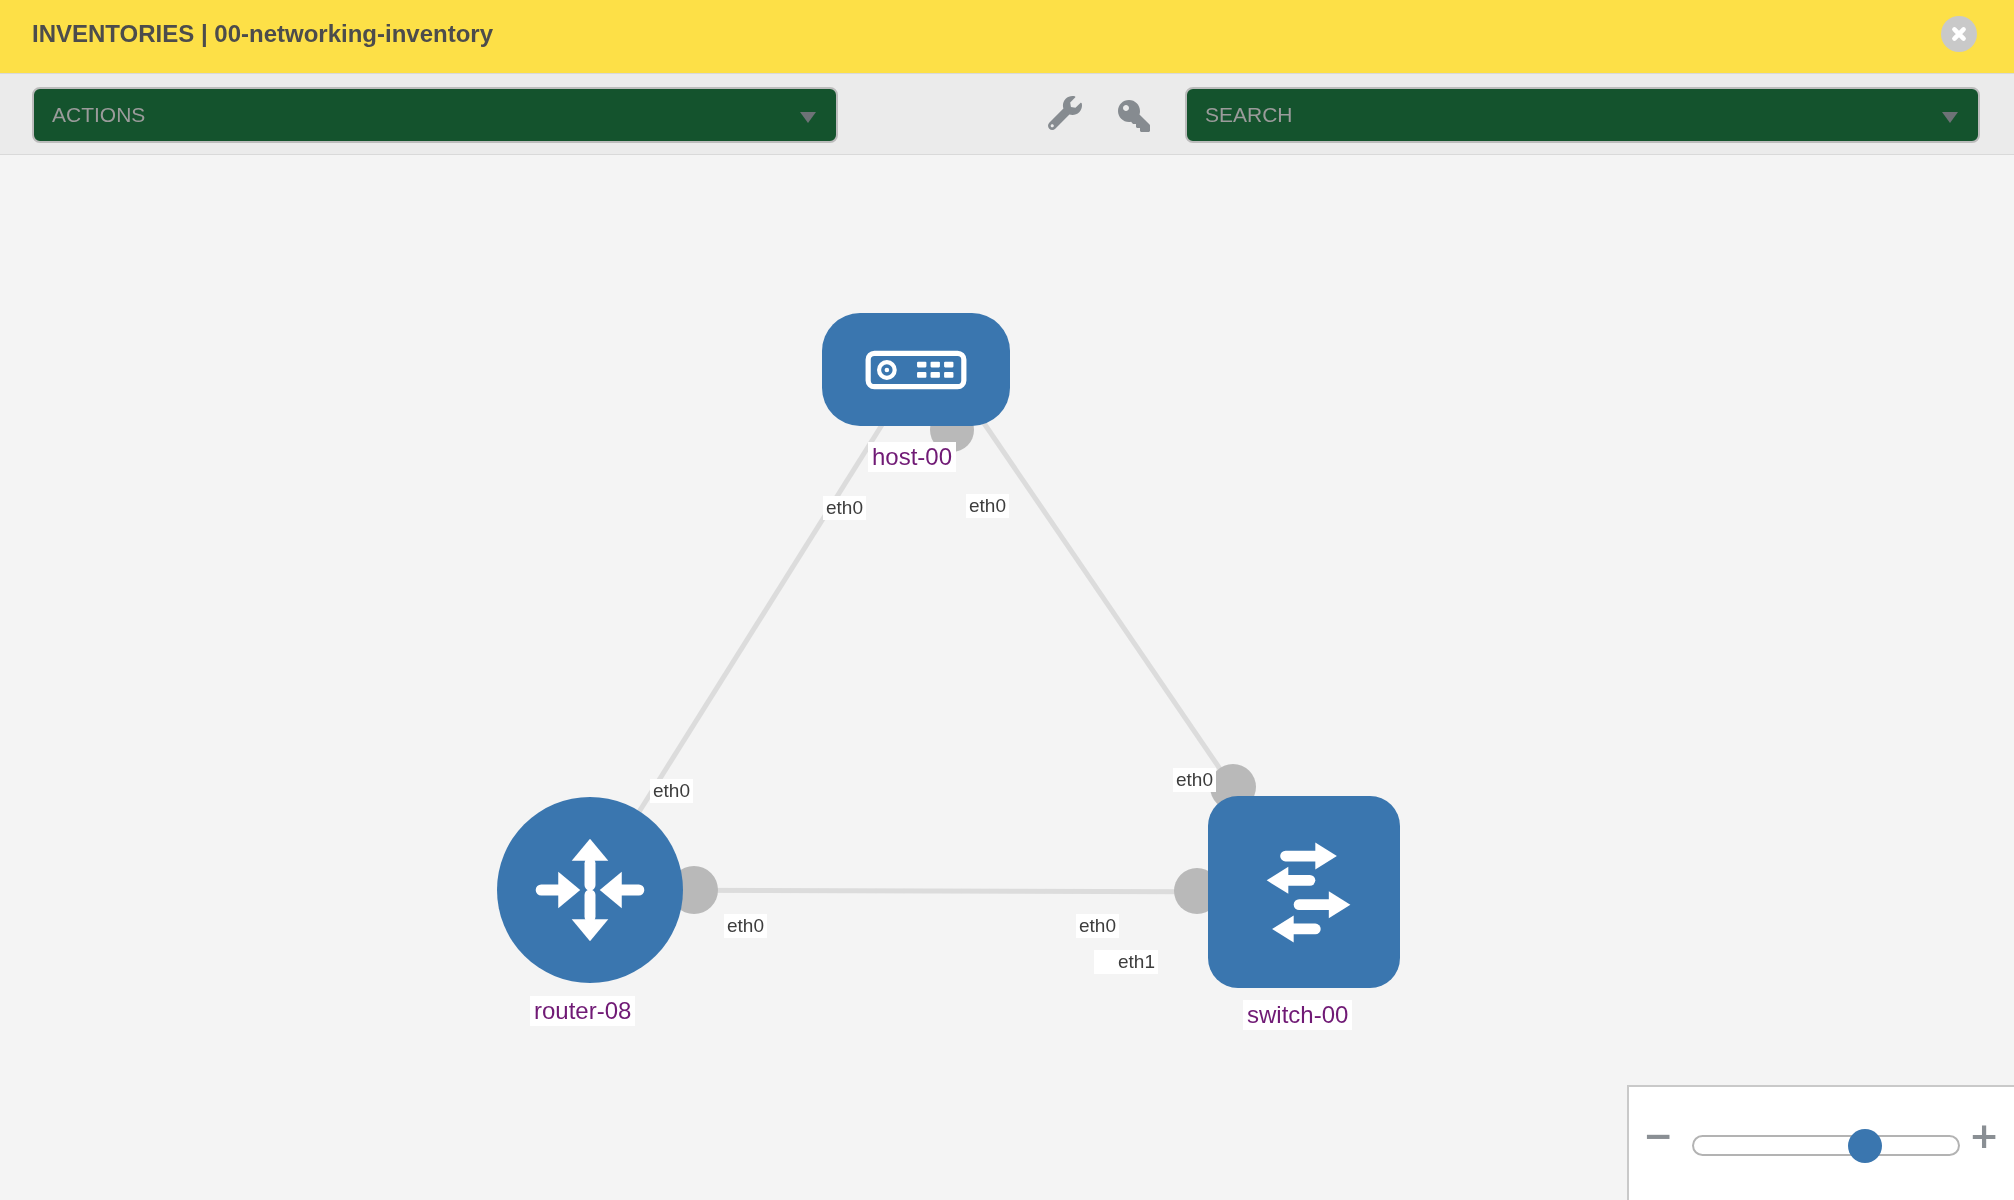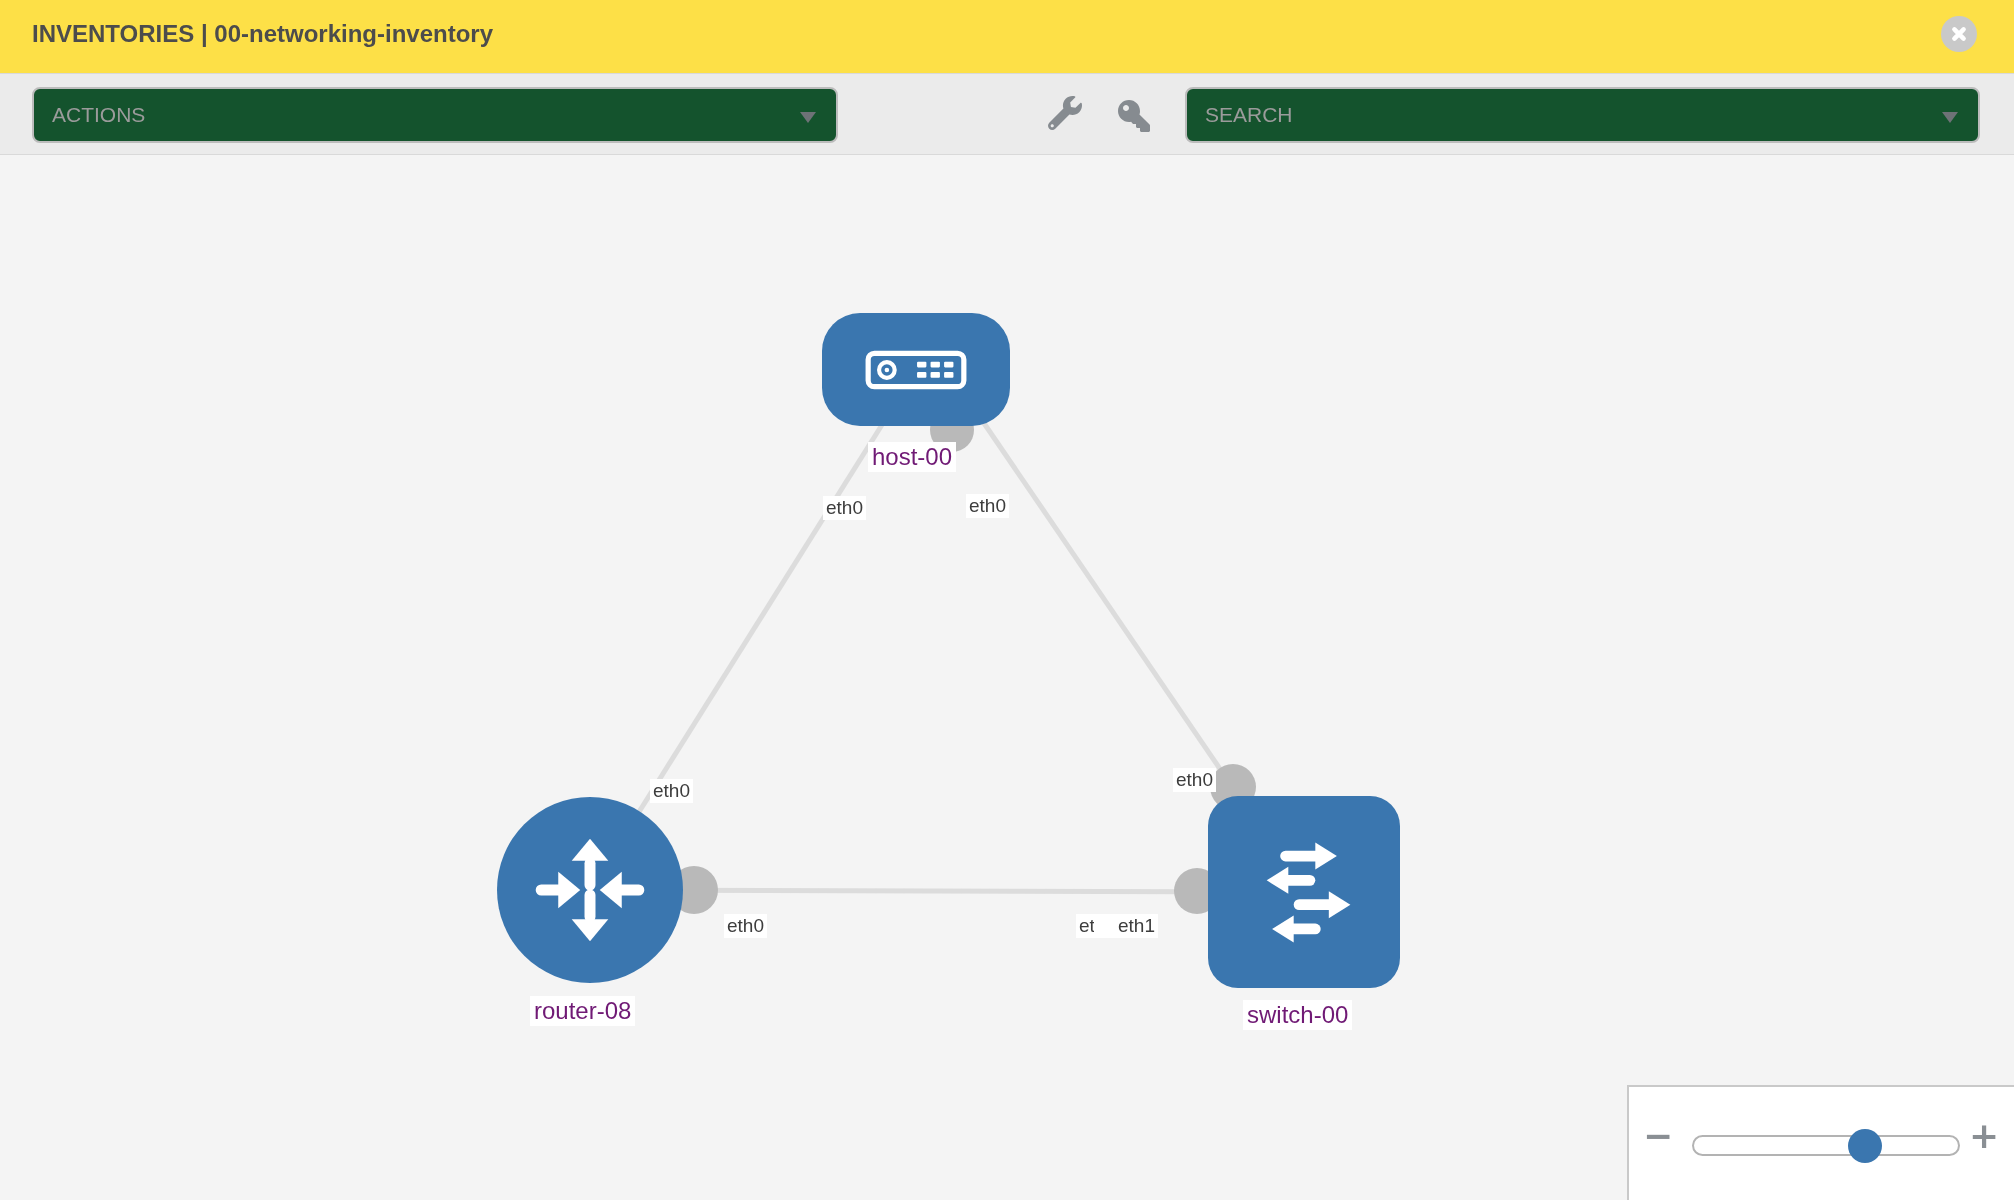--- a/index.html
+++ b/index.html
@@ -162,21 +162,21 @@
   <div class="lbl node-lbl" style="left:868px; top:287px;">host-00</div>
   <div class="lbl node-lbl" style="left:530px; top:841px;">router-08</div>
   <div class="lbl node-lbl" style="left:1243px; top:845px;">switch-00</div>
 
   <div class="lbl if-lbl" style="left:823px; top:301px;">eth0</div>
   <div class="lbl if-lbl" style="left:966px; top:299px;">eth0</div>
   <div class="lbl if-lbl" style="left:650px; top:584px;">eth0</div>
   <div class="lbl if-lbl" style="left:1173px; top:573px;">eth0</div>
   <div class="lbl if-lbl" style="left:724px; top:719px;">eth0</div>
   <div class="lbl if-lbl" style="left:1076px; top:719px;">eth0</div>
-  <div class="lbl if-lbl" style="left:1094px; top:719px;padding-left:24px;">eth1</div>
+  <div class="lbl if-lbl" style="left:1094px; top:755px;padding-left:24px;">eth1</div>
 
   <div class="zoom-panel">
     <div class="zoom-value">130%</div>
     <button class="zoom-glyph zoom-minus">−</button>
     <div class="zoom-track"></div>
     <div class="zoom-thumb"></div>
     <button class="zoom-glyph zoom-plus">+</button>
   </div>
 
 </div>

